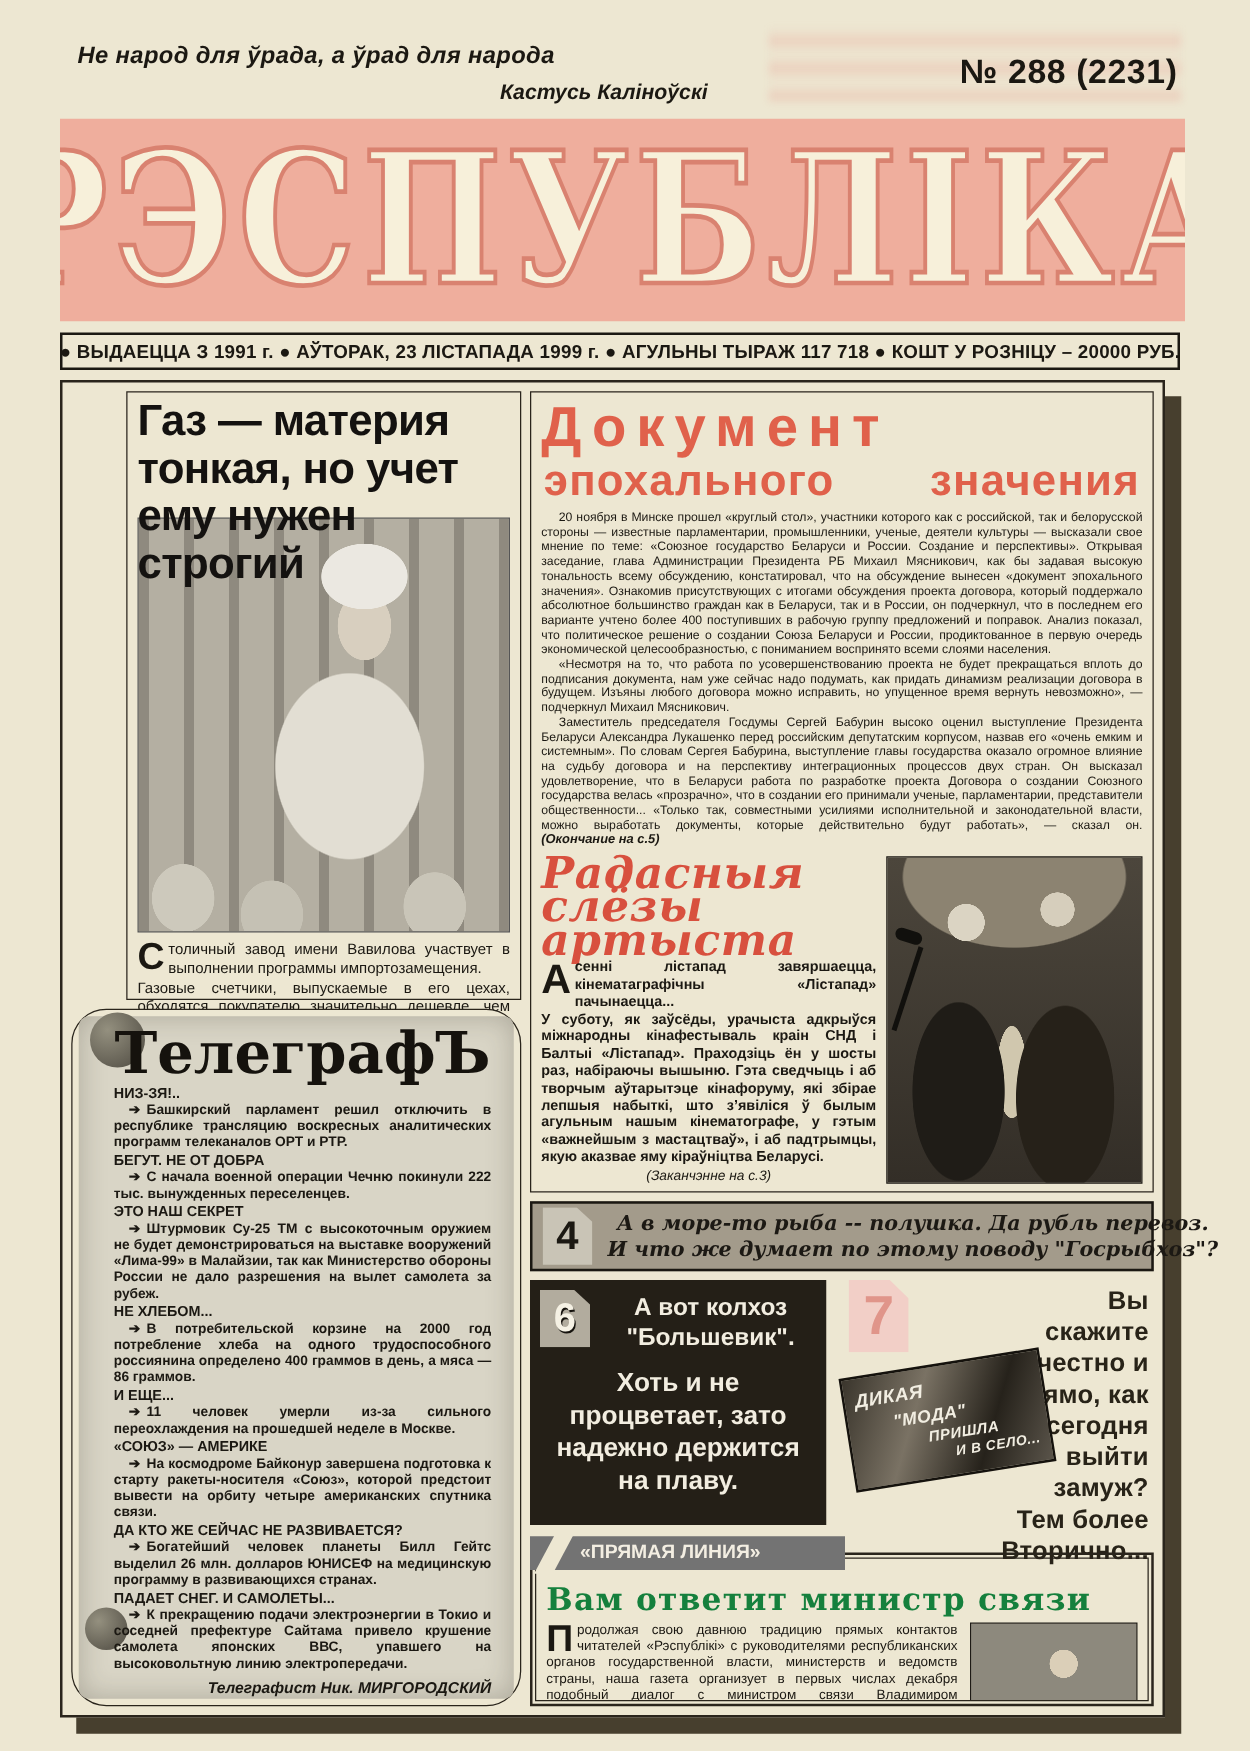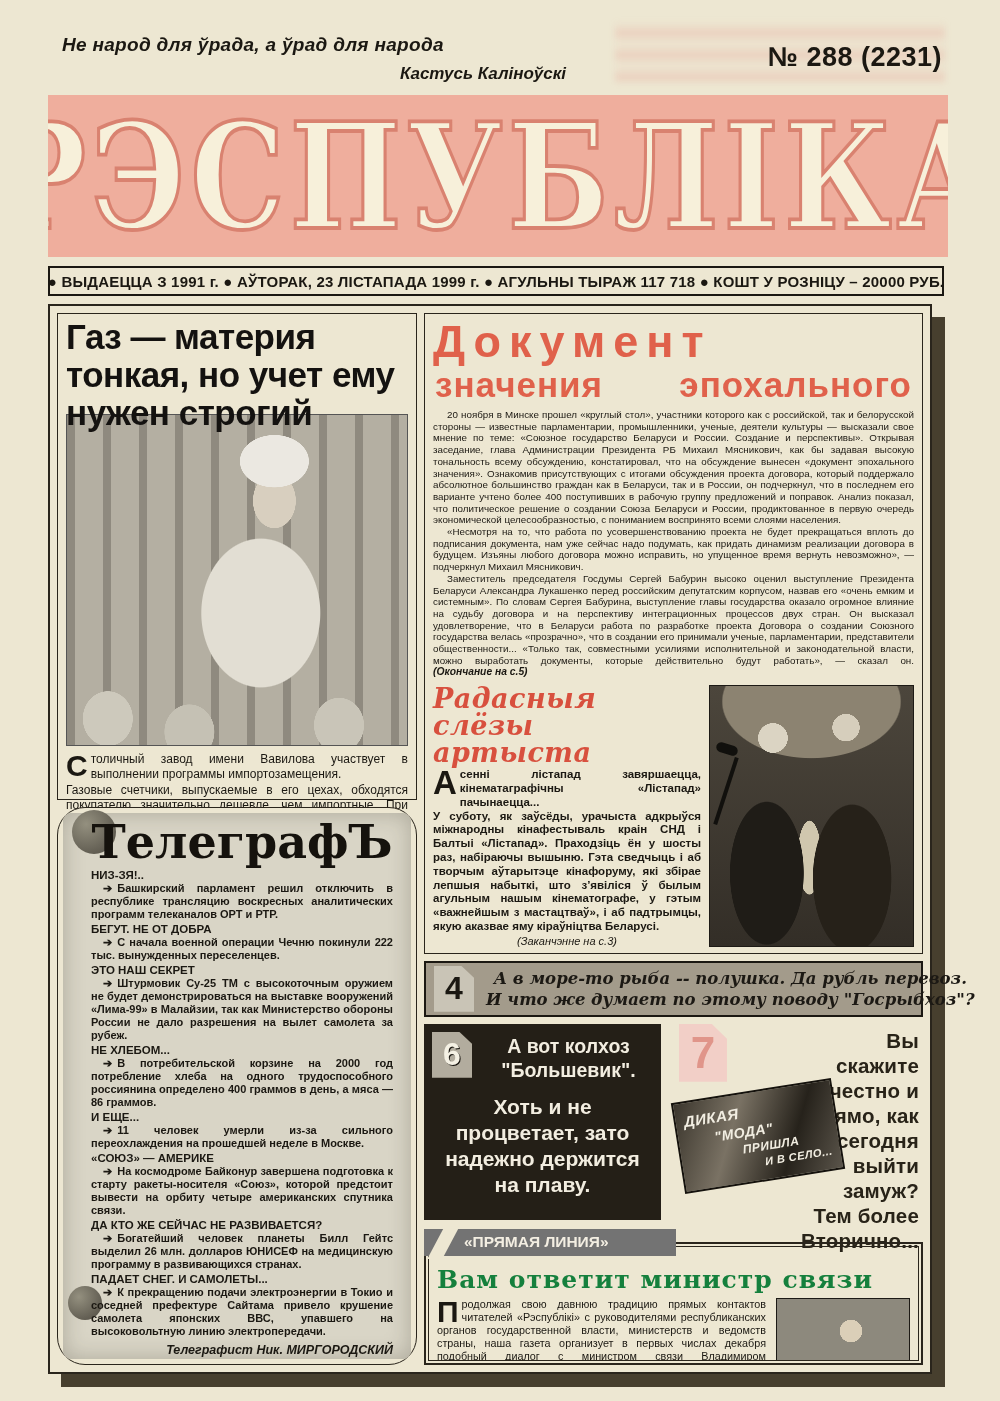--- a/index.html
+++ b/index.html
@@ -27,21 +27,21 @@
 
   
   .main-box{position:absolute;left:48px;top:304px;width:884px;height:1070px;border:2px solid #2a251c;
     background:#ede7d2;box-shadow:13px 13px 0 0 #473f2e;box-sizing:border-box;
     padding:7px;display:flex;gap:7px;}
   .col-left{width:360px;display:flex;flex-direction:column;gap:7px;}
   .col-right{flex:1;display:flex;flex-direction:column;gap:7px;min-width:0;}
   .box{border:1px solid #2a251c;background:#ede7d2;box-sizing:border-box;}
 
   
-  .gas{position:relative;height:556px;padding:6px 23px;}
+  .gas{position:relative;height:556px;padding:6px 23px;margin-left:44px;}
   .gas-headline{position:absolute;left:8px;top:4px;right:8px;z-index:2;font-size:35px;line-height:38px;
     font-weight:900;letter-spacing:-.5px;color:#141210;}
   .gas-photo{position:absolute;left:8px;right:8px;top:100px;height:330px;border:1px solid #555;
     background:
       radial-gradient(ellipse 58px 44px at 61% 14%, #ebe8e1 59%, transparent 60%),
       radial-gradient(ellipse 36px 46px at 61% 26%, #d8cfbf 59%, transparent 60%),
       radial-gradient(ellipse 100px 125px at 57% 60%, #e2ded3 59%, transparent 60%),
       radial-gradient(ellipse 48px 30px at 52% 66%, #3c3831 59%, transparent 60%),
       radial-gradient(ellipse 42px 46px at 12% 92%, #cdc9bc 59%, transparent 60%),
       radial-gradient(ellipse 42px 46px at 36% 96%, #c5c1b4 59%, transparent 60%),
@@ -74,21 +74,21 @@
   .doc-h1{text-align:left;font-size:45px;line-height:48px;font-weight:900;color:#e0614b;letter-spacing:8px;}
   .doc-h2{display:flex;justify-content:space-between;font-size:35px;line-height:38px;font-weight:900;
     color:#e0614b;margin:0 2px 5px;letter-spacing:1px;}
   .doc-p{font-size:9.8px;line-height:11.7px;text-align:justify;margin:0;text-indent:14px;}
   .cont{font-style:italic;font-weight:bold;font-size:10.3px;white-space:nowrap;}
 
   
   .tears{display:flex;gap:8px;margin-top:7px;}
   .tears-left{width:268px;}
   .tears-h{color:#d8503e;font-family:"DejaVu Serif",serif;font-style:italic;font-weight:bold;
-    font-size:27px;line-height:27px;letter-spacing:.5px;margin-bottom:2px;}
+    font-size:35px;line-height:27px;letter-spacing:.5px;margin-bottom:2px;}
   .tears-p{font-weight:bold;font-size:11.5px;line-height:13.8px;text-align:justify;margin:0;}
   .dropcap2{float:left;font-size:33px;line-height:27px;font-weight:900;margin:1px 3px 0 0;}
   .tears-cont{text-align:center;font-style:italic;font-weight:normal;font-size:11px;margin-top:1px;}
   .tears-photo{flex:1;border:1px solid #1d1a15;position:relative;overflow:hidden;min-height:238px;
     background:
       radial-gradient(circle 25px at 31% 20%, #dbd4c3 59%, transparent 60%),
       radial-gradient(circle 23px at 67% 16%, #d6cebc 59%, transparent 60%),
       radial-gradient(ellipse 62px 120px at 28% 72%, #1f1c17 59%, transparent 60%),
       radial-gradient(ellipse 66px 124px at 70% 74%, #262119 59%, transparent 60%),
       radial-gradient(ellipse 20px 62px at 49% 66%, #d0c7ae 59%, transparent 60%),
@@ -222,22 +222,22 @@
           <div class="tg-byline">Телеграфист  Ник.  МИРГОРОДСКИЙ</div>
         </div>
       </div>
     </div>
 
     <div class="col-right">
 
       <div class="box doc">
         <div class="doc-h1">Документ</div>
         <div class="doc-h2">
+          <span>эпохального</span>
           <span>значения</span>
-          <span>эпохального</span>
         </div>
         <p class="doc-p">20 ноября в Минске прошел «круглый стол», участники которого как с российской, так и белорусской стороны — известные парламентарии, промышленники, ученые, деятели культуры — высказали свое мнение по теме: «Союзное государство Беларуси и России. Создание и перспективы». Открывая заседание, глава Администрации Президента РБ Михаил Мясникович, как бы задавая высокую тональность всему обсуждению, констатировал, что на обсуждение вынесен «документ эпохального значения». Ознакомив присутствующих с итогами обсуждения проекта договора, который поддержало абсолютное большинство граждан как в Беларуси, так и в России, он подчеркнул, что в последнем его варианте учтено более 400 поступивших в рабочую группу предложений и поправок. Анализ показал, что политическое решение о создании Союза Беларуси и России, продиктованное в первую очередь экономической целесообразностью, с пониманием воспринято всеми слоями населения.</p>
         <p class="doc-p">«Несмотря на то, что работа по усовершенствованию проекта не будет прекращаться вплоть до подписания документа, нам уже сейчас надо подумать, как придать динамизм реализации договора в будущем. Изъяны любого договора можно исправить, но упущенное время вернуть невозможно», — подчеркнул Михаил Мясникович.</p>
         <p class="doc-p"><span>Заместитель председателя Госдумы Сергей Бабурин высоко оценил выступление Президента Беларуси Александра Лукашенко перед российским депутатским корпусом, назвав его «очень емким и системным». По словам Сергея Бабурина, выступление главы государства оказало огромное влияние на судьбу договора и на перспективу интеграционных процессов двух стран. Он высказал удовлетворение, что в Беларуси работа по разработке проекта Договора о создании Союзного государства велась «прозрачно», что в создании его принимали ученые, парламентарии, представители общественности... «Только так, совместными усилиями исполнительной и законодательной власти, можно выработать документы, которые действительно будут работать», — сказал он.</span> <span class="cont">(Окончание на с.5)</span></p>
 
         <div class="tears">
           <div class="tears-left">
             <div class="tears-h">
               <span>Радасныя слёзы</span><br>
               <span>артыста</span>

